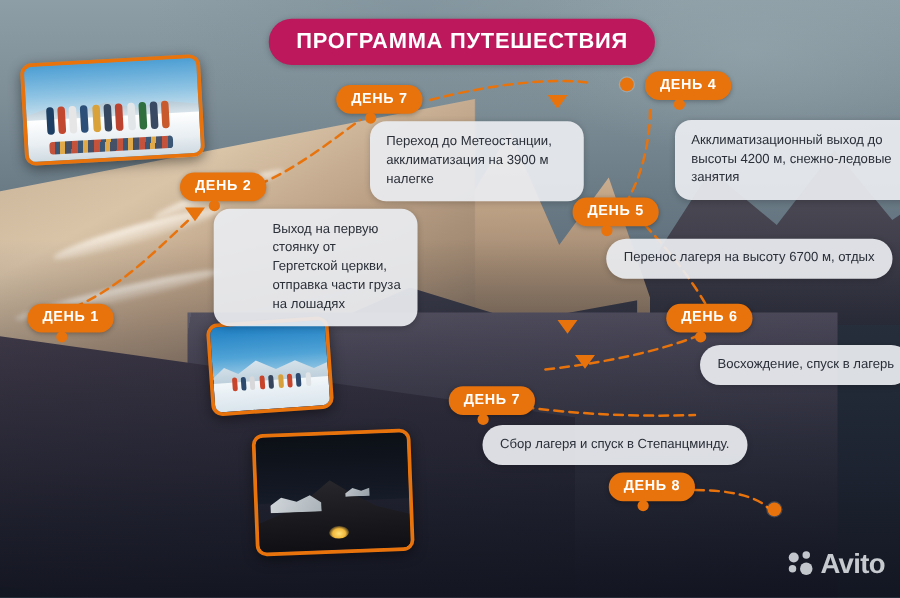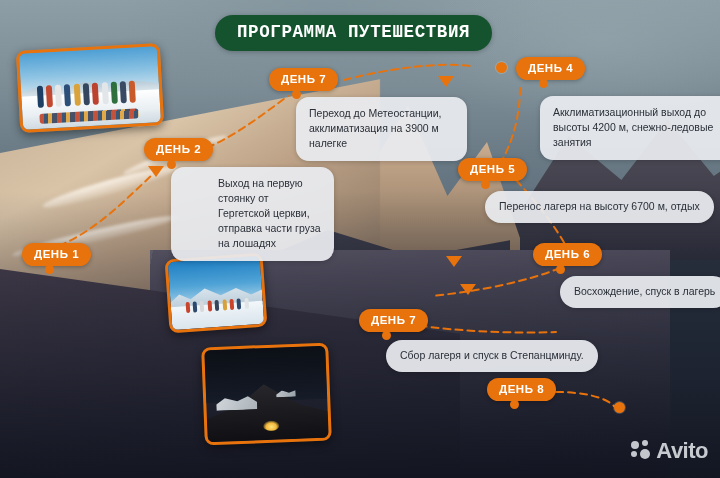--- a/index.html
+++ b/index.html
@@ -69,29 +69,28 @@
     position:absolute; left:150px; top:250px; width:520px; height:240px;
     background:
       linear-gradient(100deg, rgba(230,232,238,0.10) 0 3px, rgba(0,0,0,0) 3px 16px),
       linear-gradient(175deg,#5f5a6b 0%, #464455 45%, #2a2b3a 100%);
   }
 
   
   .title-pill {
     position:absolute; left:215px; top:15px;
     padding:7px 22px 9px 22px;
-    background:#14532d;
+    background:#be185d;
     border-radius:22px;
     color:#ffffff;
     font-size:17.5px;
     font-weight:bold;
     letter-spacing:0.6px;
     white-space:nowrap;
     box-shadow:0 1px 5px rgba(0,0,0,0.25);
-    font-family:Liberation Mono, monospace;
   }
 
   
   .day-badge {
     position:absolute;
     background:#e8730c;
     border-radius:14px;
     color:#ffffff;
     font-size:11.5px;
     font-weight:bold;
@@ -190,21 +189,21 @@
   .ph3 .glac2 { position:absolute; left:58%; bottom:46%; width:16%; height:9%;
                 background:linear-gradient(120deg,#dfe5e9,#aeb8bf);
                 clip-path:polygon(0 70%,30% 20%,66% 50%,100% 24%,100% 100%,0 100%); opacity:.85; }
   .ph3 .tent  { position:absolute; left:46%; bottom:10%; width:16px; height:10px;
                 background:radial-gradient(ellipse at 50% 60%, #ffe27a 0%, #f2b93c 45%, rgba(180,120,20,0) 80%);
                 border-radius:50%; }
 
   
   .avito {
     position:absolute; right:12px; bottom:16px;
-    display:flex; align-items:flex-start; gap:5px;
+    display:flex; align-items:center; gap:5px;
     opacity:0.82;
   }
   .avito-mark { position:relative; width:20px; height:20px; }
   .avito-mark i { position:absolute; border-radius:50%; background:#e9eef2; display:block; }
   .avito-mark i:nth-child(1){ left:0;   top:1px;  width:8px;  height:8px; }
   .avito-mark i:nth-child(2){ left:11px;top:0;    width:6px;  height:6px; }
   .avito-mark i:nth-child(3){ left:0;   top:11px; width:6px;  height:6px; }
   .avito-mark i:nth-child(4){ left:9px; top:9px;  width:10px; height:10px; }
   .avito-text { color:#eef2f5; font-size:22px; font-weight:bold; letter-spacing:-0.5px; line-height:1; }
 </style>

